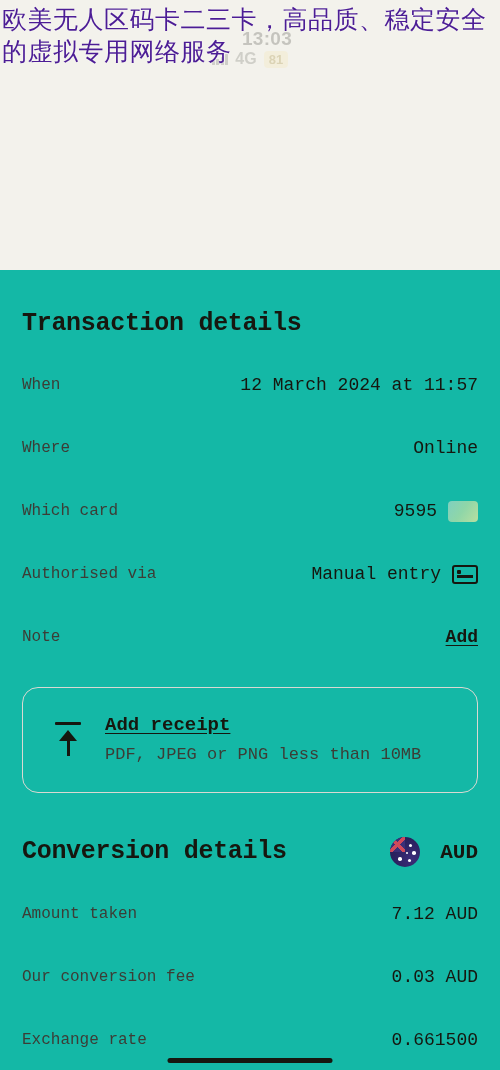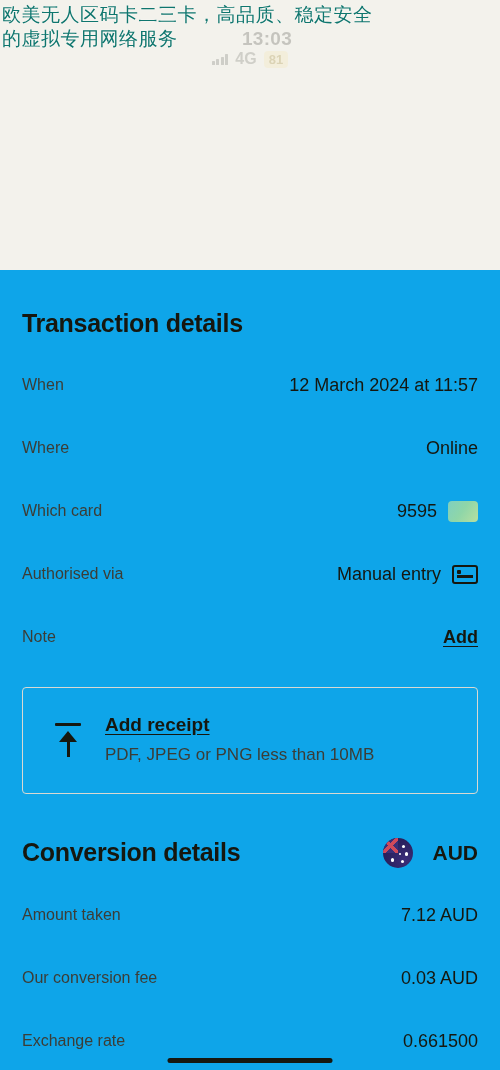--- a/index.html
+++ b/index.html
@@ -10,27 +10,27 @@
     color:#16170f;
     position:relative;
     overflow:hidden;
   }
 
   
   .overlay-text {
     position:absolute;
     top:0; left:0; right:0;
     padding:4px 2px 0 2px;
-    font-size:19px;
+    font-size:25px;
     line-height:1.27;
-    color:#0f766e;
+    color:#4c1d95;
     letter-spacing:0.5px;
     z-index:40;
     pointer-events:none;
-    font-family:Liberation Mono, monospace;
+    font-family:Liberation Serif, serif;
     font-weight:400;
     text-shadow:0 0 2px rgba(255,255,255,.85);
   }
 
   
   .statusbar {
     position:absolute;
     top:28px; left:0; right:0;
     height:26px;
     display:flex;
@@ -137,23 +137,24 @@
     background:#16170f;
   }
   .chip-ico::before { top:4px; }
   .chip-ico::after { top:10px; box-shadow:0 6px 0 #16170f; }
   .chip-label { font-size:21px; font-weight:700; color:#16170f; }
 
   
   .content {
     position:absolute;
     top:270px; left:0; right:0; bottom:0;
-    background:#0ea5e9;
+    background:#14b8a6;
     z-index:2;
     padding:0 22px;
+    font-family:Liberation Mono, monospace;
   }
   .section-title {
     font-size:25px;
     font-weight:700;
     letter-spacing:-.3px;
     color:#16170f;
   }
   .sec1 { padding-top:39px; }
 
   .row {
@@ -197,21 +198,21 @@
   }
   .entry-ico::after {
     content:""; position:absolute; left:3px; right:3px; bottom:3.5px;
     height:3px; background:#16170f;
   }
 
   
   .receipt {
     margin-top:34px;
     border:1.5px solid #d9d9d2;
-    border-radius:4px;
+    border-radius:16px;
     padding:26px 24px 28px 24px;
     display:flex; align-items:center; gap:22px;
     cursor:pointer;
   }
   .upload-ico {
     width:30px; height:34px;
     position:relative;
     flex-shrink:0;
     margin-left:6px;
   }

